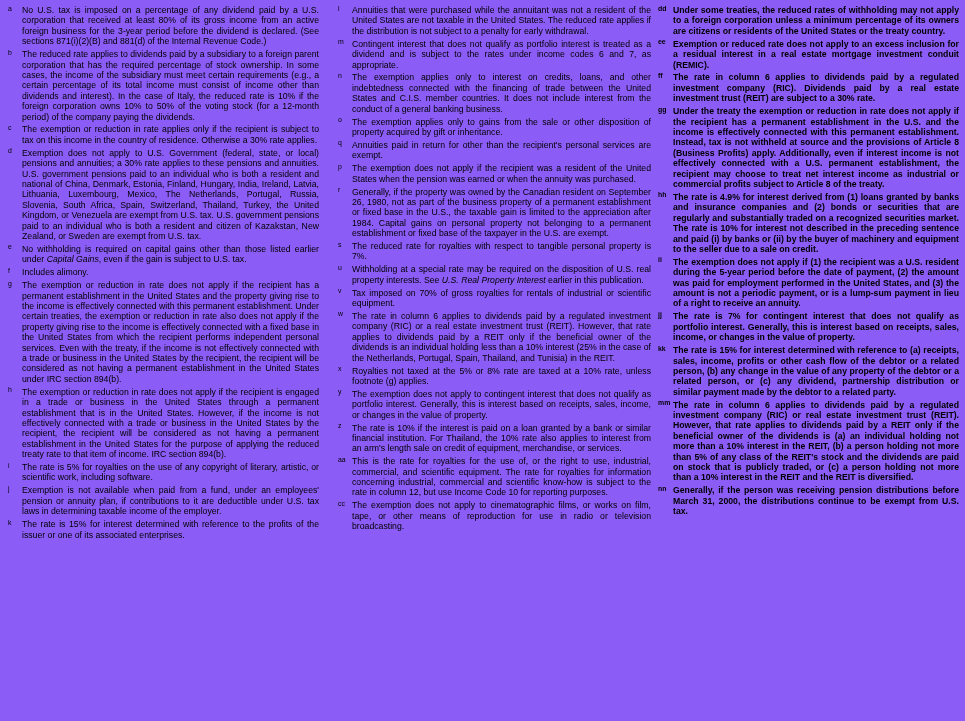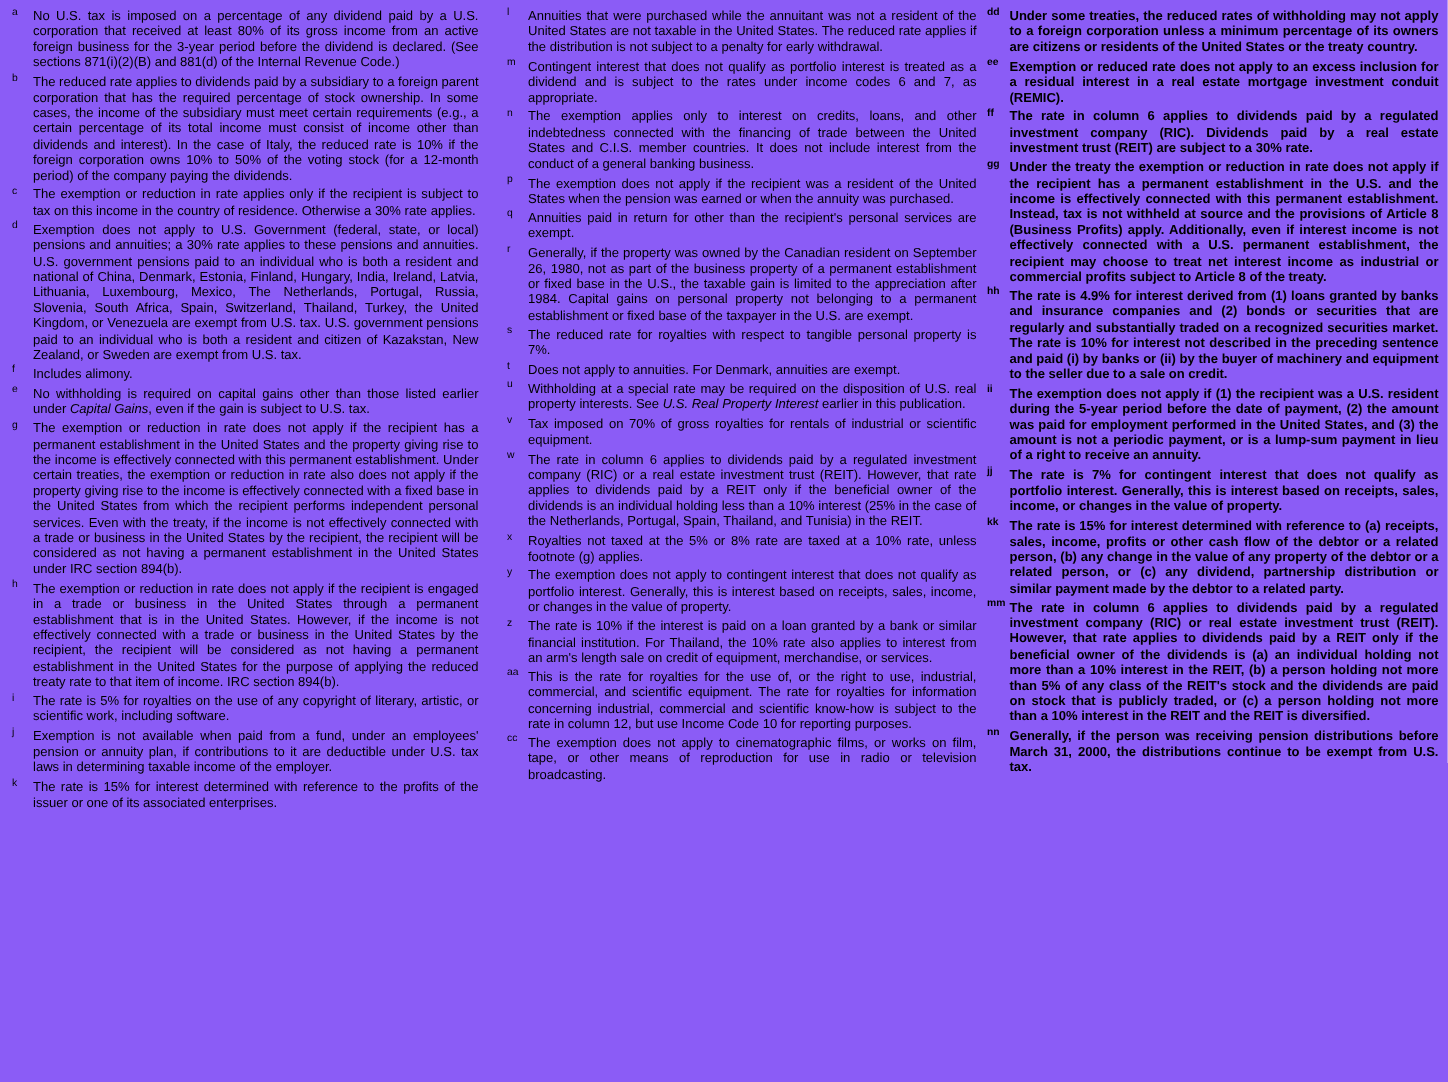--- a/index.html
+++ b/index.html
@@ -49,37 +49,37 @@
 </style>
 </head>
 <body>
 
 <div class="page">
   <div class="col col1">
       <div class="fn"><span class="mk">a</span><span class="tx">No U.S. tax is imposed on a percentage of any dividend paid by a U.S. corporation that received at least 80% of its gross income from an active foreign business for the 3-year period before the dividend is declared. (See sections 871(i)(2)(B) and 881(d) of the Internal Revenue Code.)</span></div>
       <div class="fn"><span class="mk">b</span><span class="tx">The reduced rate applies to dividends paid by a subsidiary to a foreign parent corporation that has the required percentage of stock ownership. In some cases, the income of the subsidiary must meet certain requirements (e.g., a certain percentage of its total income must consist of income other than dividends and interest). In the case of Italy, the reduced rate is 10% if the foreign corporation owns 10% to 50% of the voting stock (for a 12-month period) of the company paying the dividends.</span></div>
       <div class="fn"><span class="mk">c</span><span class="tx">The exemption or reduction in rate applies only if the recipient is subject to tax on this income in the country of residence. Otherwise a 30% rate applies.</span></div>
       <div class="fn"><span class="mk">d</span><span class="tx">Exemption does not apply to U.S. Government (federal, state, or local) pensions and annuities; a 30% rate applies to these pensions and annuities. U.S. government pensions paid to an individual who is both a resident and national of China, Denmark, Estonia, Finland, Hungary, India, Ireland, Latvia, Lithuania, Luxembourg, Mexico, The Netherlands, Portugal, Russia, Slovenia, South Africa, Spain, Switzerland, Thailand, Turkey, the United Kingdom, or Venezuela are exempt from U.S. tax. U.S. government pensions paid to an individual who is both a resident and citizen of Kazakstan, New Zealand, or Sweden are exempt from U.S. tax.</span></div>
+      <div class="fn"><span class="mk">e</span><span class="tx">No withholding is required on capital gains other than those listed earlier under <i>Capital Gains</i>, even if the gain is subject to U.S. tax.</span></div>
       <div class="fn"><span class="mk">f</span><span class="tx">Includes alimony.</span></div>
-      <div class="fn"><span class="mk">e</span><span class="tx">No withholding is required on capital gains other than those listed earlier under <i>Capital Gains</i>, even if the gain is subject to U.S. tax.</span></div>
       <div class="fn"><span class="mk">g</span><span class="tx">The exemption or reduction in rate does not apply if the recipient has a permanent establishment in the United States and the property giving rise to the income is effectively connected with this permanent establishment. Under certain treaties, the exemption or reduction in rate also does not apply if the property giving rise to the income is effectively connected with a fixed base in the United States from which the recipient performs independent personal services. Even with the treaty, if the income is not effectively connected with a trade or business in the United States by the recipient, the recipient will be considered as not having a permanent establishment in the United States under IRC section 894(b).</span></div>
       <div class="fn"><span class="mk">h</span><span class="tx">The exemption or reduction in rate does not apply if the recipient is engaged in a trade or business in the United States through a permanent establishment that is in the United States. However, if the income is not effectively connected with a trade or business in the United States by the recipient, the recipient will be considered as not having a permanent establishment in the United States for the purpose of applying the reduced treaty rate to that item of income. IRC section 894(b).</span></div>
       <div class="fn"><span class="mk">i</span><span class="tx">The rate is 5% for royalties on the use of any copyright of literary, artistic, or scientific work, including software.</span></div>
       <div class="fn"><span class="mk">j</span><span class="tx">Exemption is not available when paid from a fund, under an employees' pension or annuity plan, if contributions to it are deductible under U.S. tax laws in determining taxable income of the employer.</span></div>
       <div class="fn"><span class="mk">k</span><span class="tx">The rate is 15% for interest determined with reference to the profits of the issuer or one of its associated enterprises.</span></div>
     </div>
   <div class="col col2">
       <div class="fn"><span class="mk">l</span><span class="tx">Annuities that were purchased while the annuitant was not a resident of the United States are not taxable in the United States. The reduced rate applies if the distribution is not subject to a penalty for early withdrawal.</span></div>
       <div class="fn"><span class="mk">m</span><span class="tx">Contingent interest that does not qualify as portfolio interest is treated as a dividend and is subject to the rates under income codes 6 and 7, as appropriate.</span></div>
       <div class="fn"><span class="mk">n</span><span class="tx">The exemption applies only to interest on credits, loans, and other indebtedness connected with the financing of trade between the United States and C.I.S. member countries. It does not include interest from the conduct of a general banking business.</span></div>
+      <div class="fn"><span class="mk">o</span><span class="tx">The exemption applies only to gains from the sale or other disposition of property acquired by gift or inheritance.</span></div>
+      <div class="fn"><span class="mk">q</span><span class="tx">Annuities paid in return for other than the recipient's personal services are exempt.</span></div>
       <div class="fn"><span class="mk">p</span><span class="tx">The exemption does not apply if the recipient was a resident of the United States when the pension was earned or when the annuity was purchased.</span></div>
-      <div class="fn"><span class="mk">q</span><span class="tx">Annuities paid in return for other than the recipient's personal services are exempt.</span></div>
       <div class="fn"><span class="mk">r</span><span class="tx">Generally, if the property was owned by the Canadian resident on September 26, 1980, not as part of the business property of a permanent establishment or fixed base in the U.S., the taxable gain is limited to the appreciation after 1984. Capital gains on personal property not belonging to a permanent establishment or fixed base of the taxpayer in the U.S. are exempt.</span></div>
       <div class="fn"><span class="mk">s</span><span class="tx">The reduced rate for royalties with respect to tangible personal property is 7%.</span></div>
-      <div class="fn"><span class="mk">t</span><span class="tx">Does not apply to annuities. For Denmark, annuities are exempt.</span></div>
       <div class="fn"><span class="mk">u</span><span class="tx">Withholding at a special rate may be required on the disposition of U.S. real property interests. See <i>U.S. Real Property Interest</i> earlier in this publication.</span></div>
       <div class="fn"><span class="mk">v</span><span class="tx">Tax imposed on 70% of gross royalties for rentals of industrial or scientific equipment.</span></div>
       <div class="fn"><span class="mk">w</span><span class="tx">The rate in column 6 applies to dividends paid by a regulated investment company (RIC) or a real estate investment trust (REIT). However, that rate applies to dividends paid by a REIT only if the beneficial owner of the dividends is an individual holding less than a 10% interest (25% in the case of the Netherlands, Portugal, Spain, Thailand, and Tunisia) in the REIT.</span></div>
       <div class="fn"><span class="mk">x</span><span class="tx">Royalties not taxed at the 5% or 8% rate are taxed at a 10% rate, unless footnote (g) applies.</span></div>
       <div class="fn"><span class="mk">y</span><span class="tx">The exemption does not apply to contingent interest that does not qualify as portfolio interest. Generally, this is interest based on receipts, sales, income, or changes in the value of property.</span></div>
       <div class="fn"><span class="mk">z</span><span class="tx">The rate is 10% if the interest is paid on a loan granted by a bank or similar financial institution. For Thailand, the 10% rate also applies to interest from an arm's length sale on credit of equipment, merchandise, or services.</span></div>
       <div class="fn"><span class="mk">aa</span><span class="tx">This is the rate for royalties for the use of, or the right to use, industrial, commercial, and scientific equipment. The rate for royalties for information concerning industrial, commercial and scientific know-how is subject to the rate in column 12, but use Income Code 10 for reporting purposes.</span></div>
       <div class="fn"><span class="mk">cc</span><span class="tx">The exemption does not apply to cinematographic films, or works on film, tape, or other means of reproduction for use in radio or television broadcasting.</span></div>
     </div>
   <div class="col col3">

